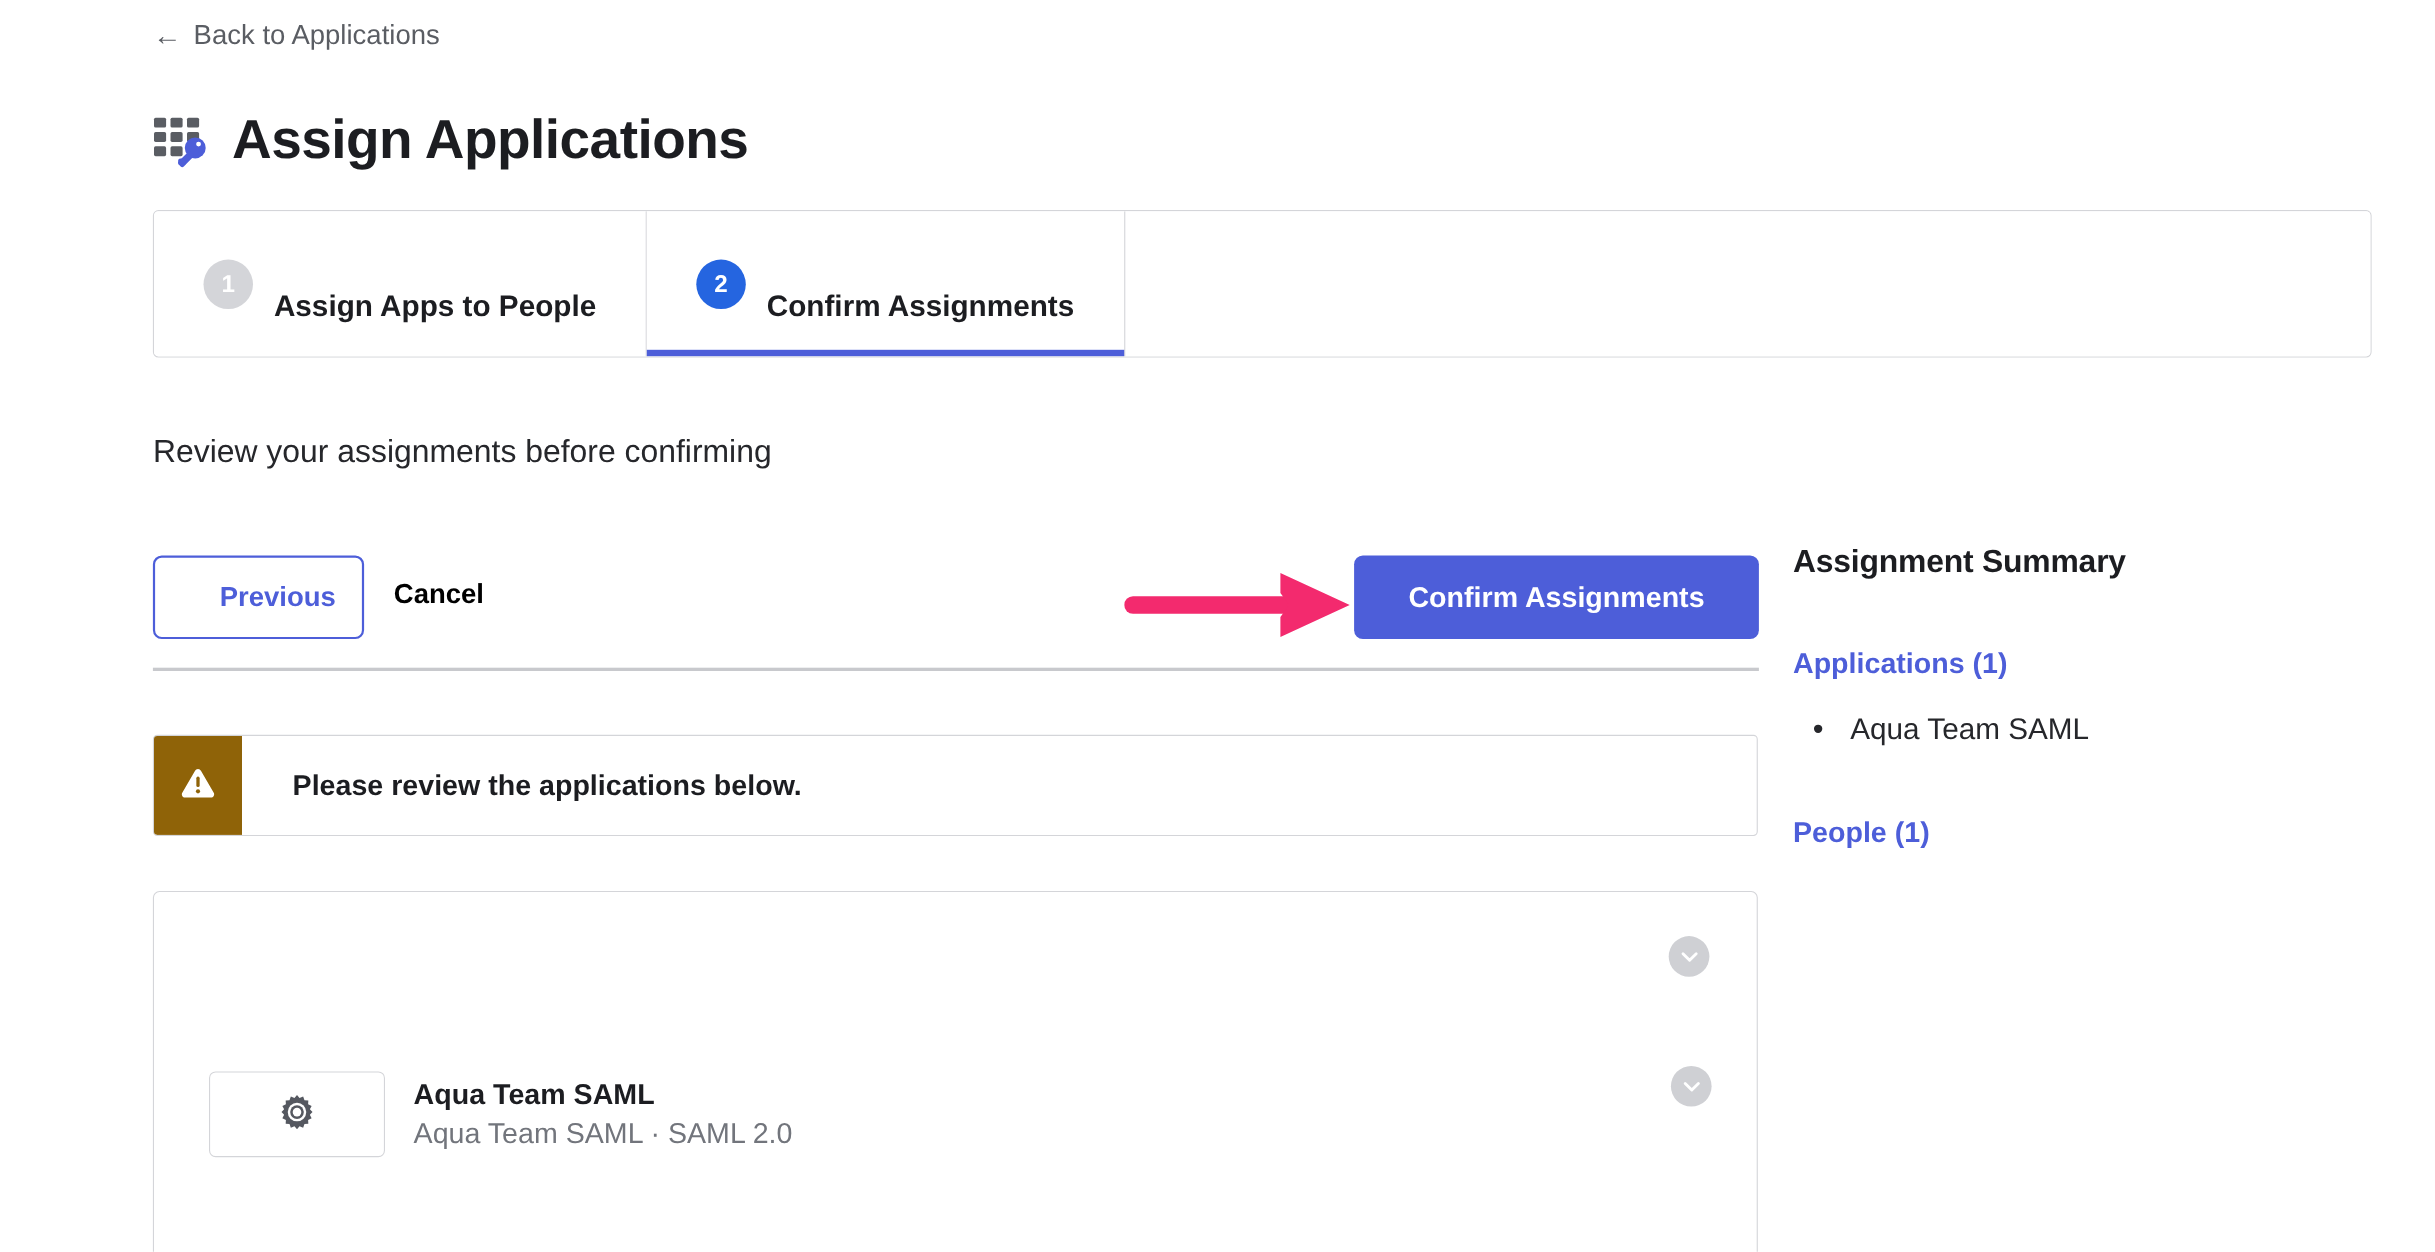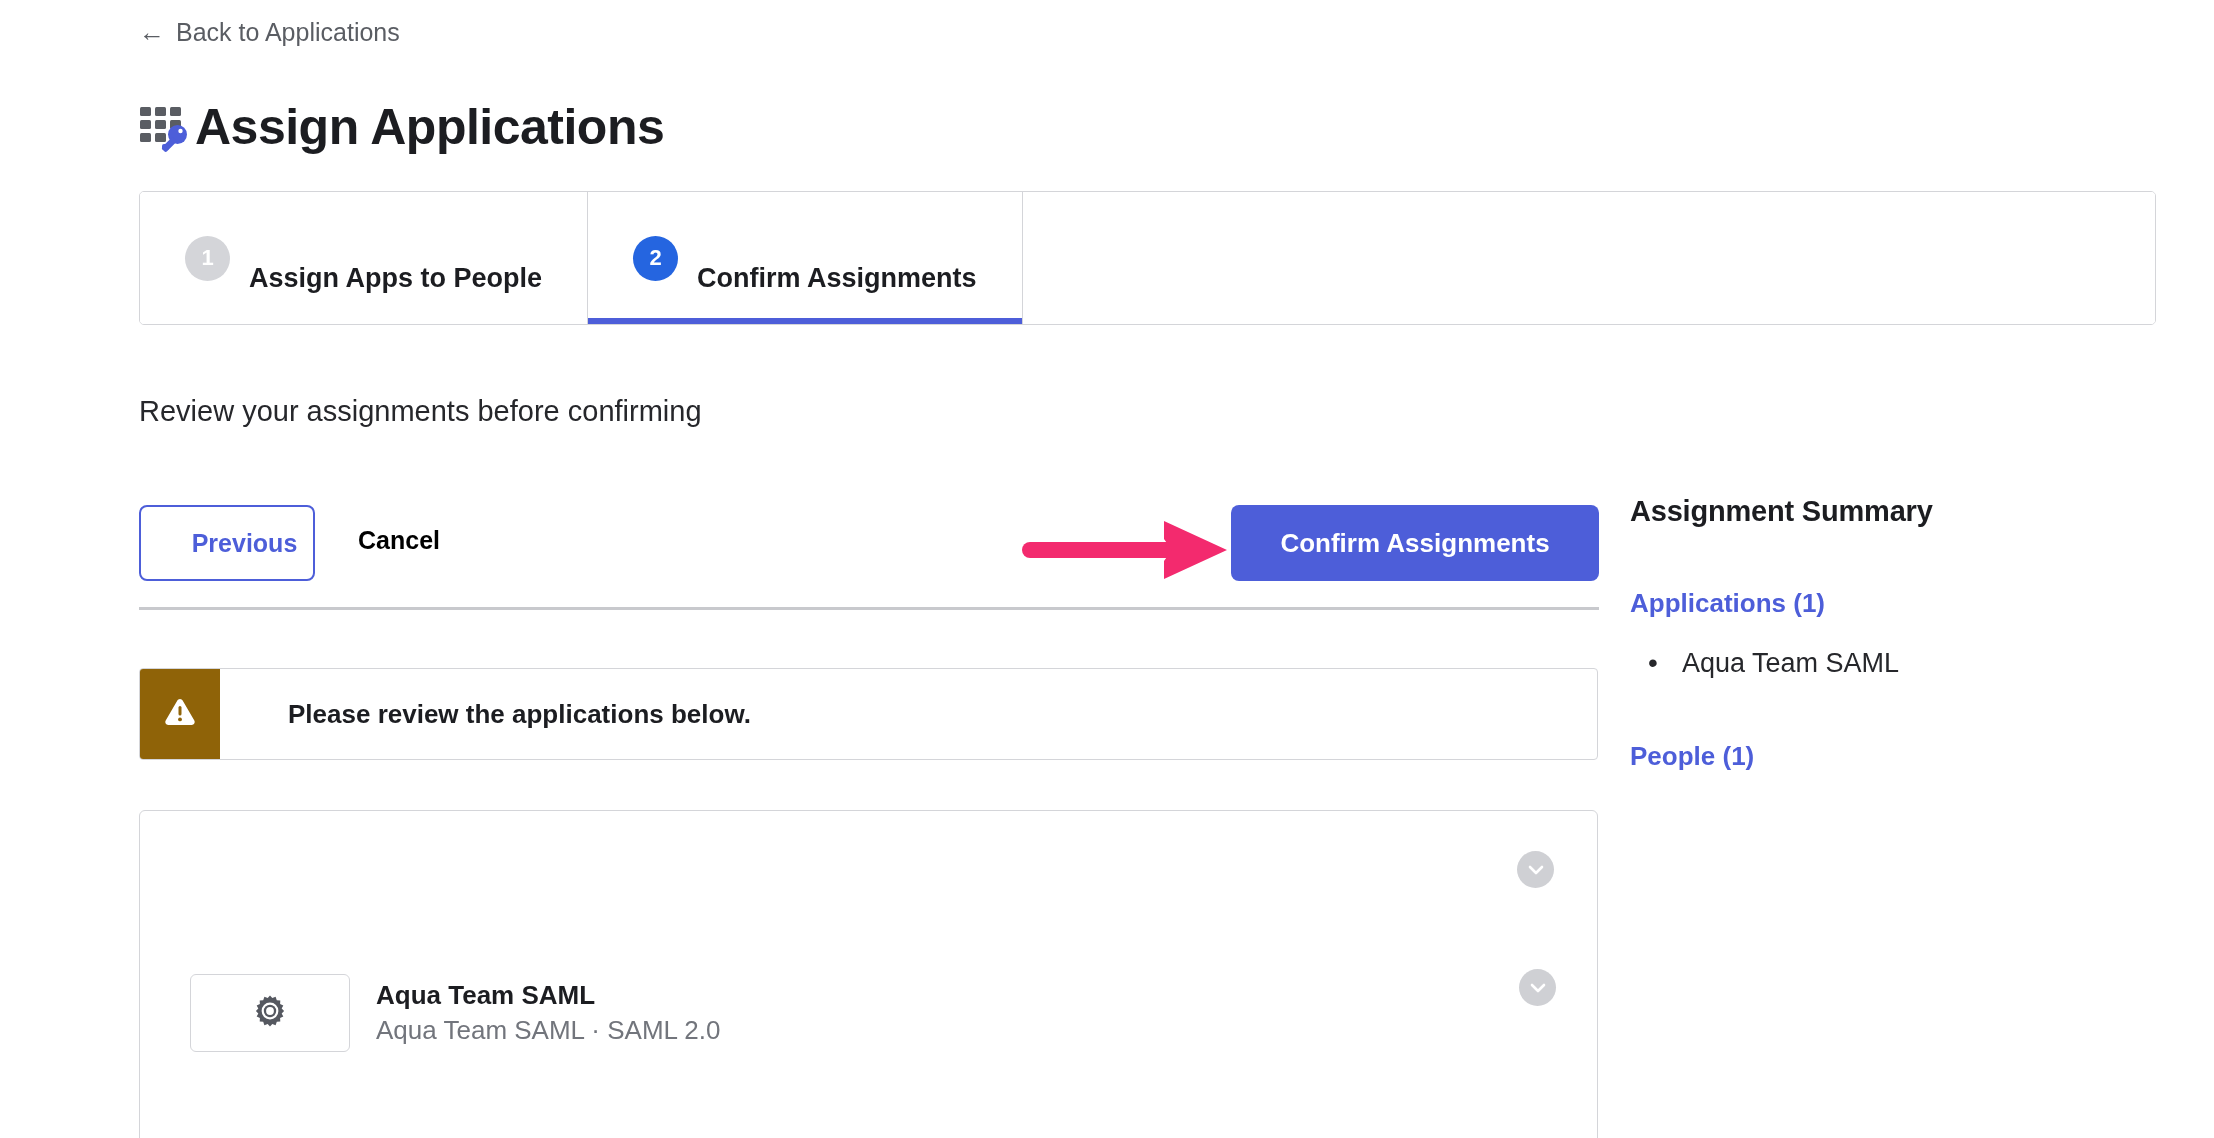--- a/index.html
+++ b/index.html
@@ -40,21 +40,21 @@
     transform: translateY(-1px);
   }
 
   
   .title-row {
     position: absolute;
     left: 137px;
     top: 98px;
     display: flex;
     align-items: center;
-    gap: 0;
+    gap: 16px;
   }
   .title-icon {
     width: 58px;
     height: 58px;
     position: relative;
     flex: none;
     display: block;
   }
   .page-title {
     font-size: 50px;
@@ -134,21 +134,21 @@
     position: absolute;
     left: 139px;
     top: 505px;
     width: 1460px;
     height: 76px;
   }
   .btn-previous {
     position: absolute;
     left: 0;
     top: 0;
-    width: 176px;
+    width: 192px;
     height: 76px;
     border: 2px solid #4d5ed9;
     border-radius: 8px;
     background: #ffffff;
     color: #4d5ed9;
     font-size: 25px;
     font-weight: 700;
     font-family: "Liberation Sans", sans-serif;
     cursor: pointer;
     padding-left: 35px;
@@ -218,21 +218,21 @@
     width: 80px;
     flex: none;
     background: #8f6308;
     display: flex;
     align-items: center;
     justify-content: center;
   }
   .warning-text {
     display: flex;
     align-items: center;
-    padding-left: 68px;
+    padding-left: 46px;
     font-size: 26px;
     font-weight: 700;
     color: #1c1d21;
   }
 
   
   .attr-card {
     position: absolute;
     left: 139px;
     top: 810px;

